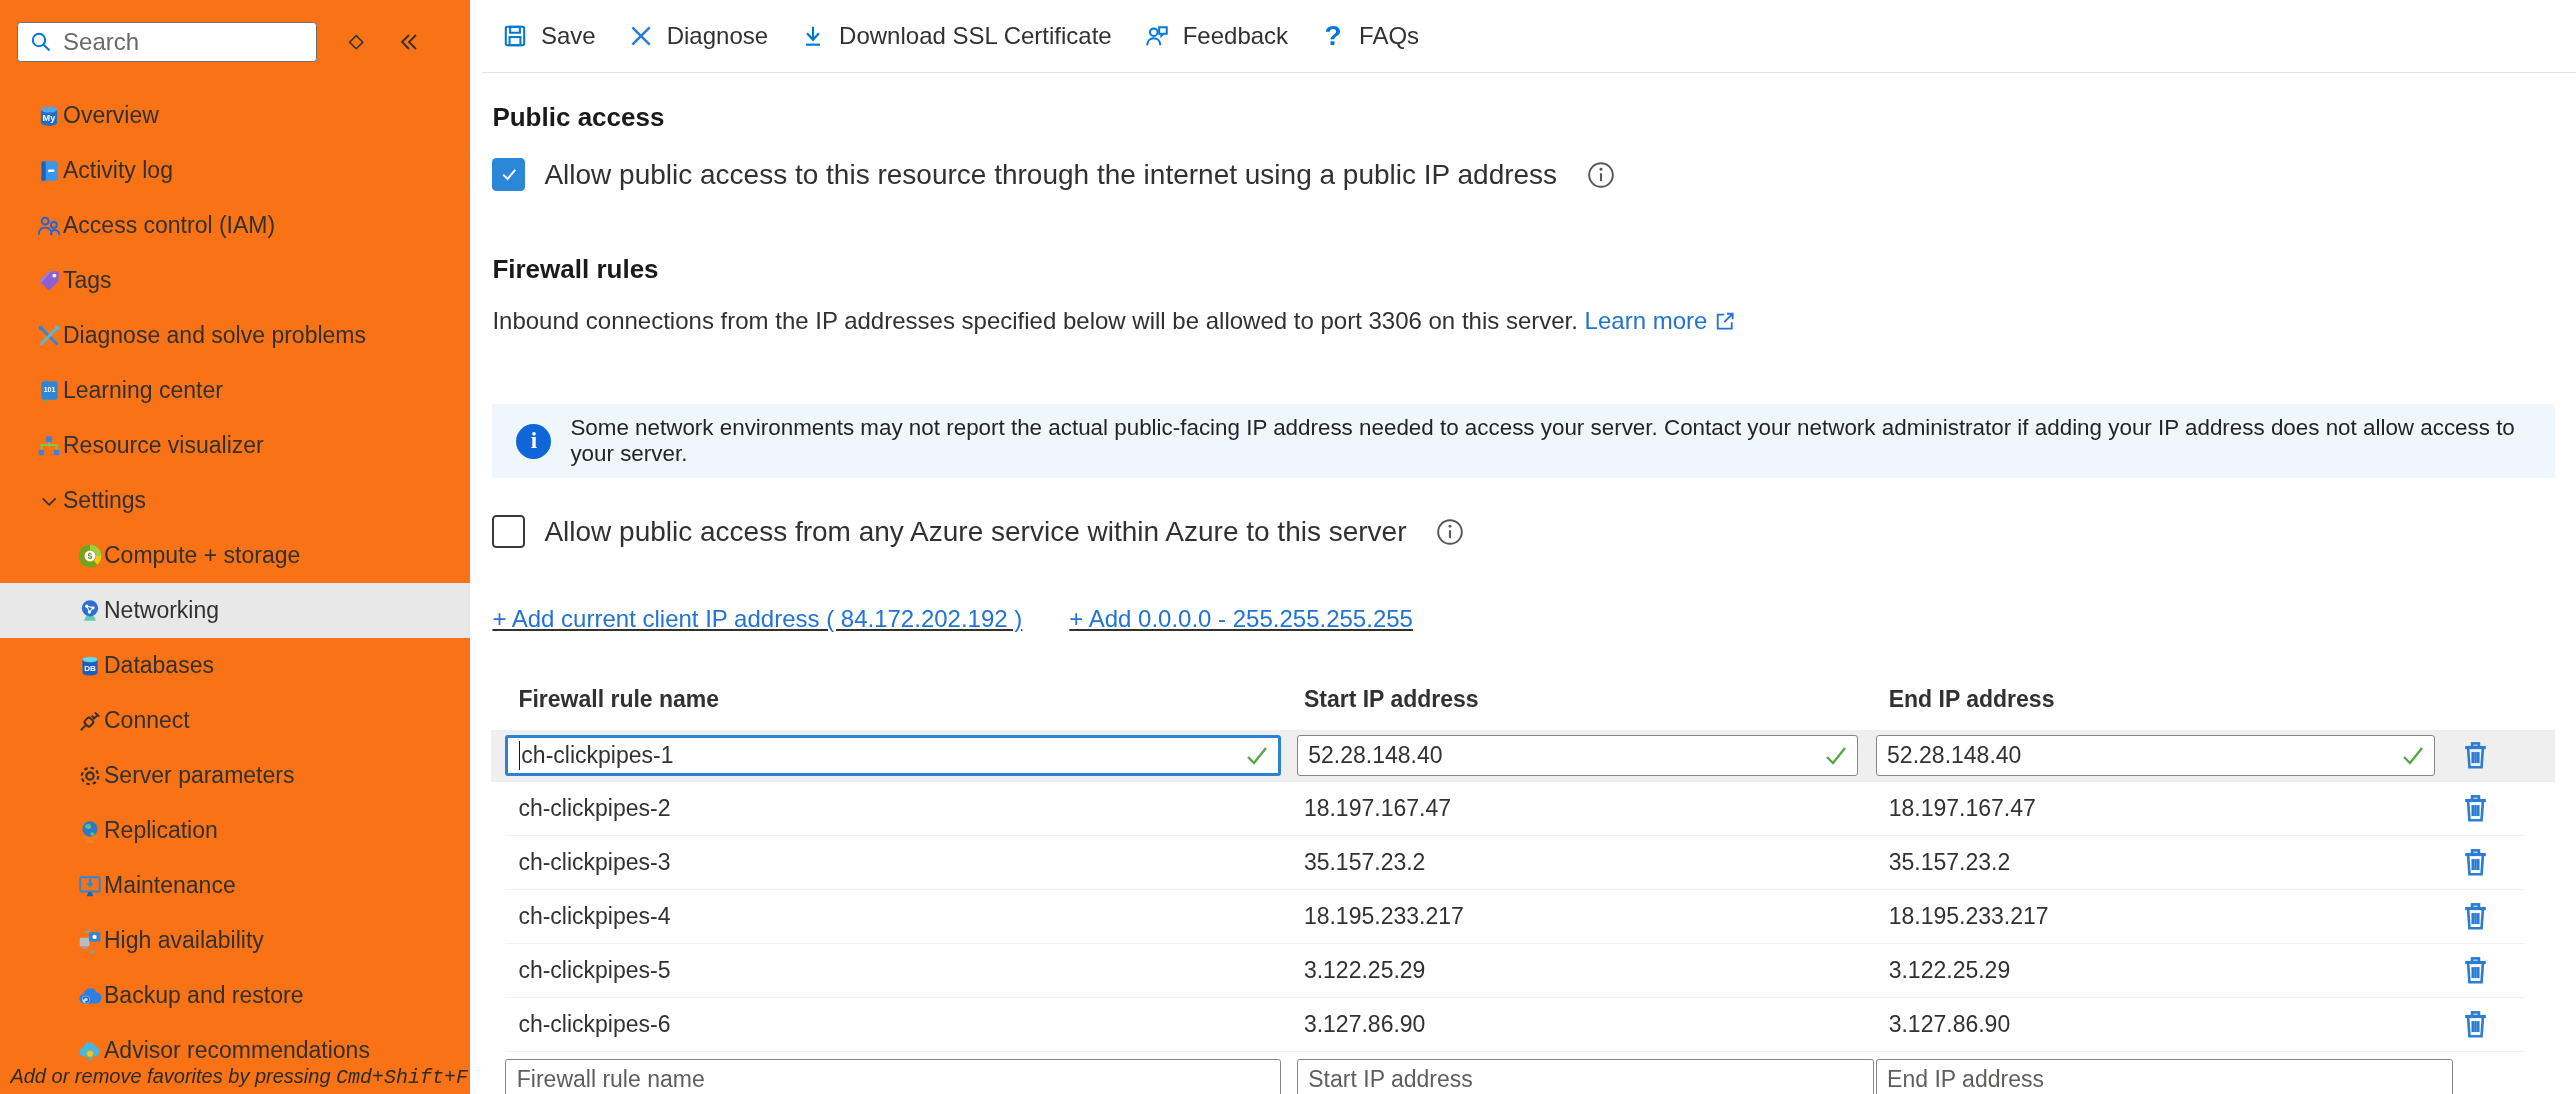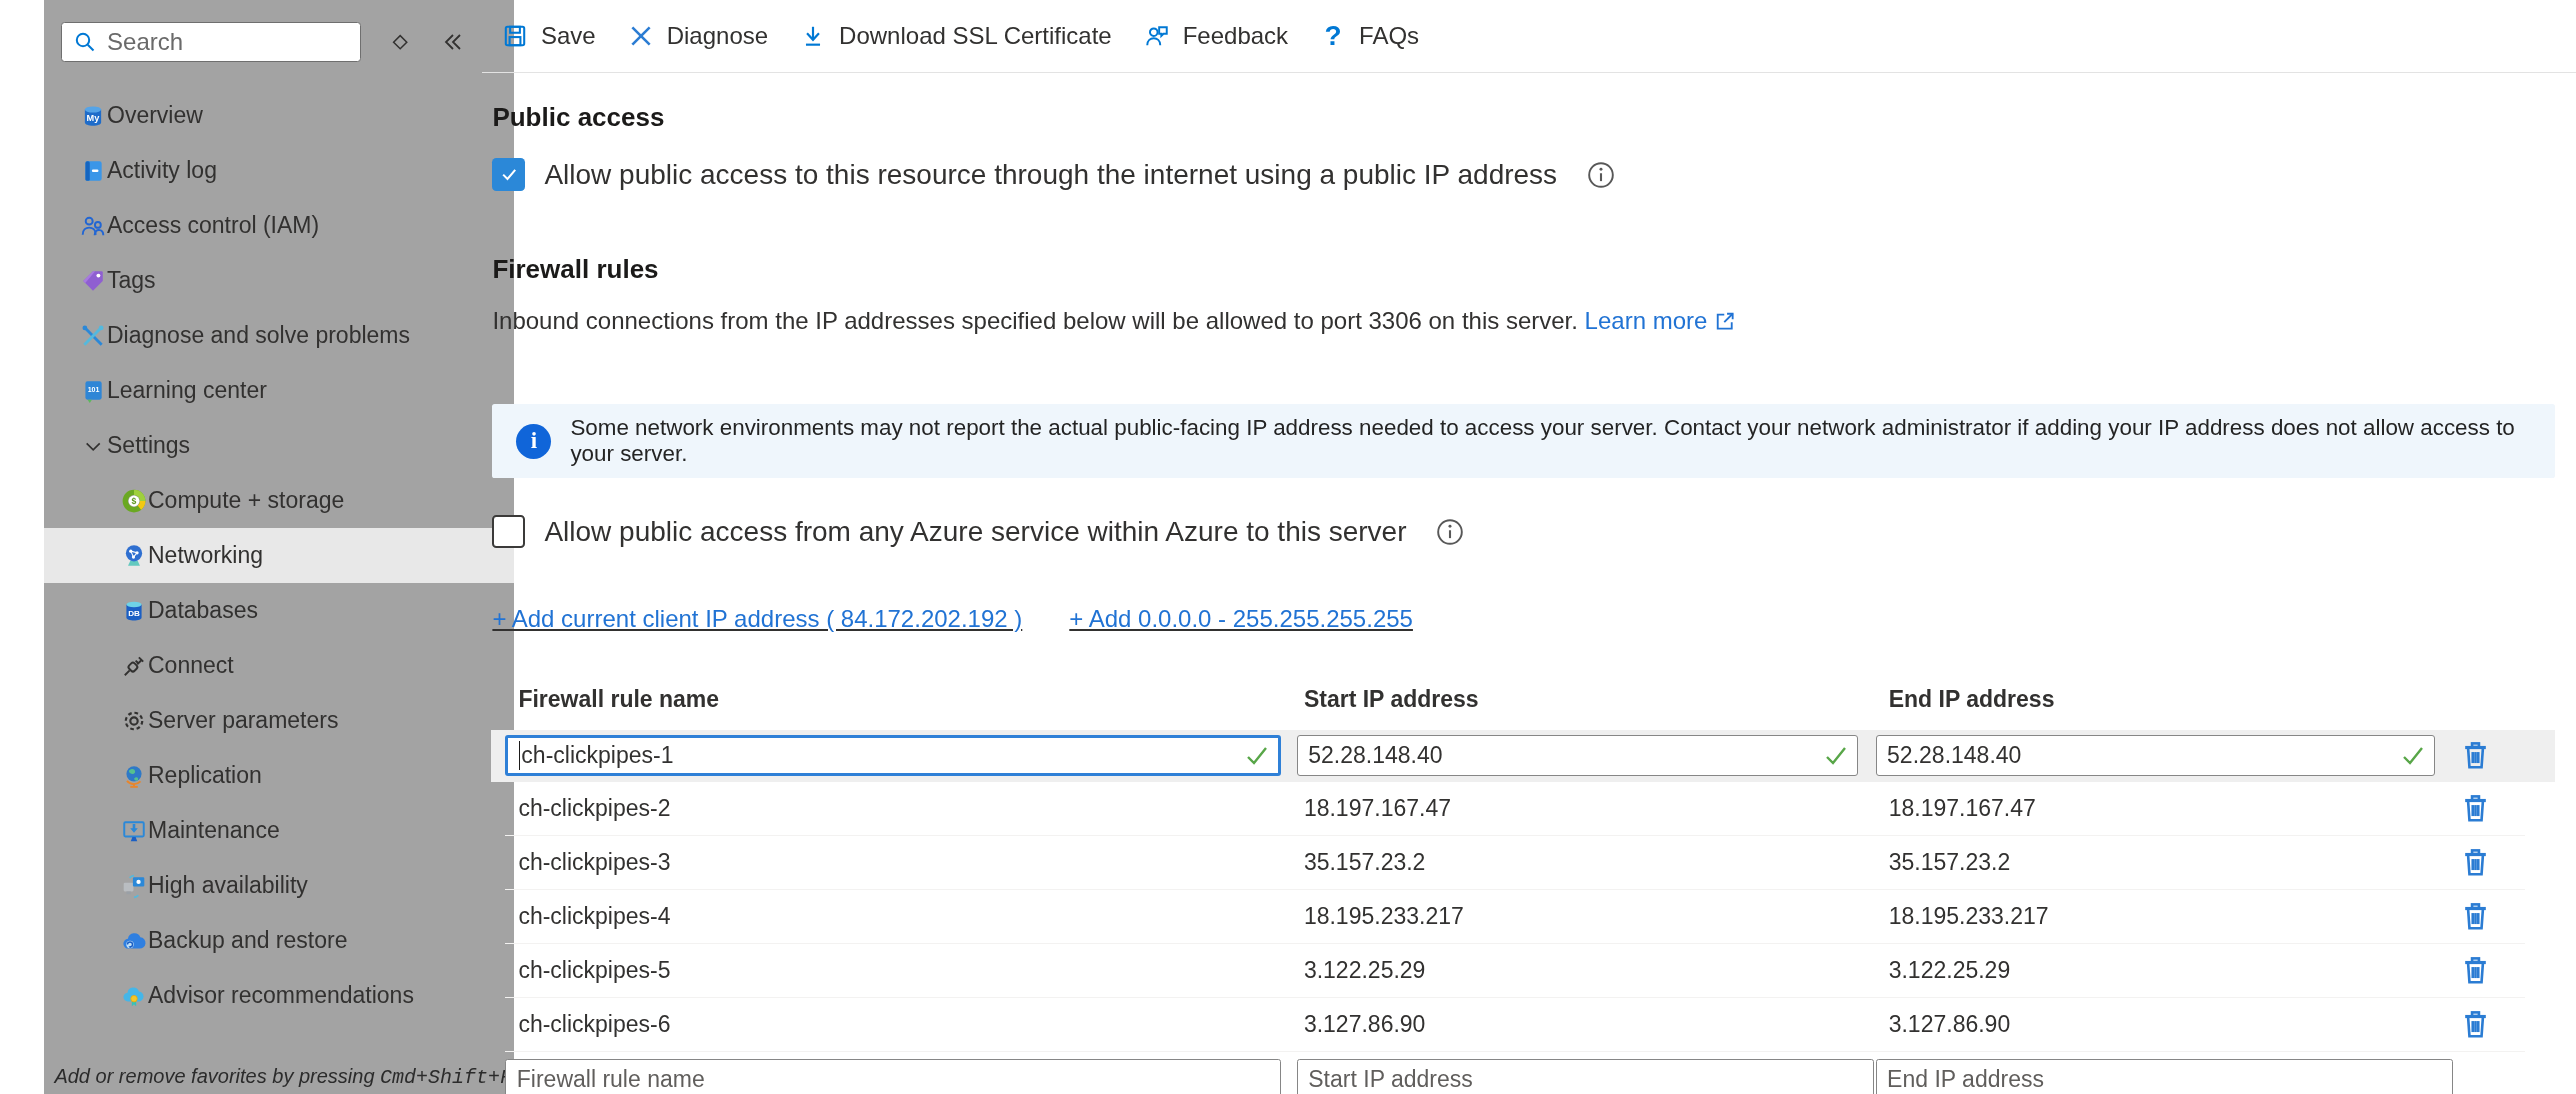--- a/index.html
+++ b/index.html
@@ -1,20 +1,20 @@
 <!DOCTYPE html>
 <html style="font-size:14px"><head>
 <meta charset="utf-8">
 <style>
   * { margin:0; padding:0; box-sizing:border-box; }
   html,body { width:2576px; height:1095px; background:#fff; overflow:hidden;
               font-family:"Liberation Sans", sans-serif; color:#323130; }
 
   
-  .sidebar { position:absolute; left:0; top:0; width:470px; height:100%; background:#a3a3a3;margin-left:44px; }
+  .sidebar { position:absolute; left:0; top:0; width:470px; height:100%; background:#f97316; }
   .search-row { display:flex; align-items:center; margin:22.4px 0 0 17.3px; }
   .search-box { width:300px; height:40px; border:1.7px solid #6f6f6f; border-radius:3.5px;
                 display:flex; align-items:center; padding:0 10.4px; gap:10.4px; background:#fff; }
   .search-box input { border:none; outline:none; font-size:24px; color:#323130; width:207px;
                       font-family:"Liberation Sans", sans-serif; }
   .search-box input::placeholder { color:#6a6a6a; }
   .side-ico-btn { margin-left:24px; display:flex; align-items:center; justify-content:center;
                   width:29px; height:29px; cursor:pointer; }
   .nav { margin-top:26px; }
   .nav-item { height:55px; display:flex; align-items:center; padding-left:35px;
@@ -213,20 +213,33 @@
       <span class="ico">
         <svg width="26" height="26" viewBox="0 0 24 24" style="font-size:27px">
             <rect x="5" y="3" width="15" height="17" rx="2" fill="#2f86d6"></rect>
             <polygon points="7,20 11,20 9,23" fill="#5cb85c"></polygon>
             <text x="12.5" y="12.5" font-size="6.5" font-weight="bold" fill="#fff" text-anchor="middle" font-family="Liberation Sans, sans-serif">101</text>
           </svg>
       </span>
       <span>Learning center</span>
     </div>
 
+    <div class="nav-item">
+      <span class="ico">
+        <svg width="26" height="26" viewBox="0 0 24 24">
+            <g stroke="#7ec64f" stroke-width="1.8" fill="none">
+              <path d="M12 8 V13 M12 11 H5 V16 M12 11 H19 V16"></path>
+            </g>
+            <rect x="9.2" y="3" width="5.6" height="5.6" rx="1" fill="#3b82e0"></rect>
+            <rect x="2.5" y="15.5" width="5" height="5" rx="1" fill="#3b82e0"></rect>
+            <rect x="16.5" y="15.5" width="5" height="5" rx="1" fill="#3b82e0"></rect>
+          </svg>
+      </span>
+      <span>Resource visualizer</span>
+    </div>
 
     <div class="nav-item">
       <span class="ico">
         <svg width="22.4" height="22.4" viewBox="0 0 24 24">
             <polyline points="5,9 12,16 19,9" fill="none" stroke="#323130" stroke-width="1.8"></polyline>
           </svg>
       </span>
       <span>Settings</span>
     </div>
 

